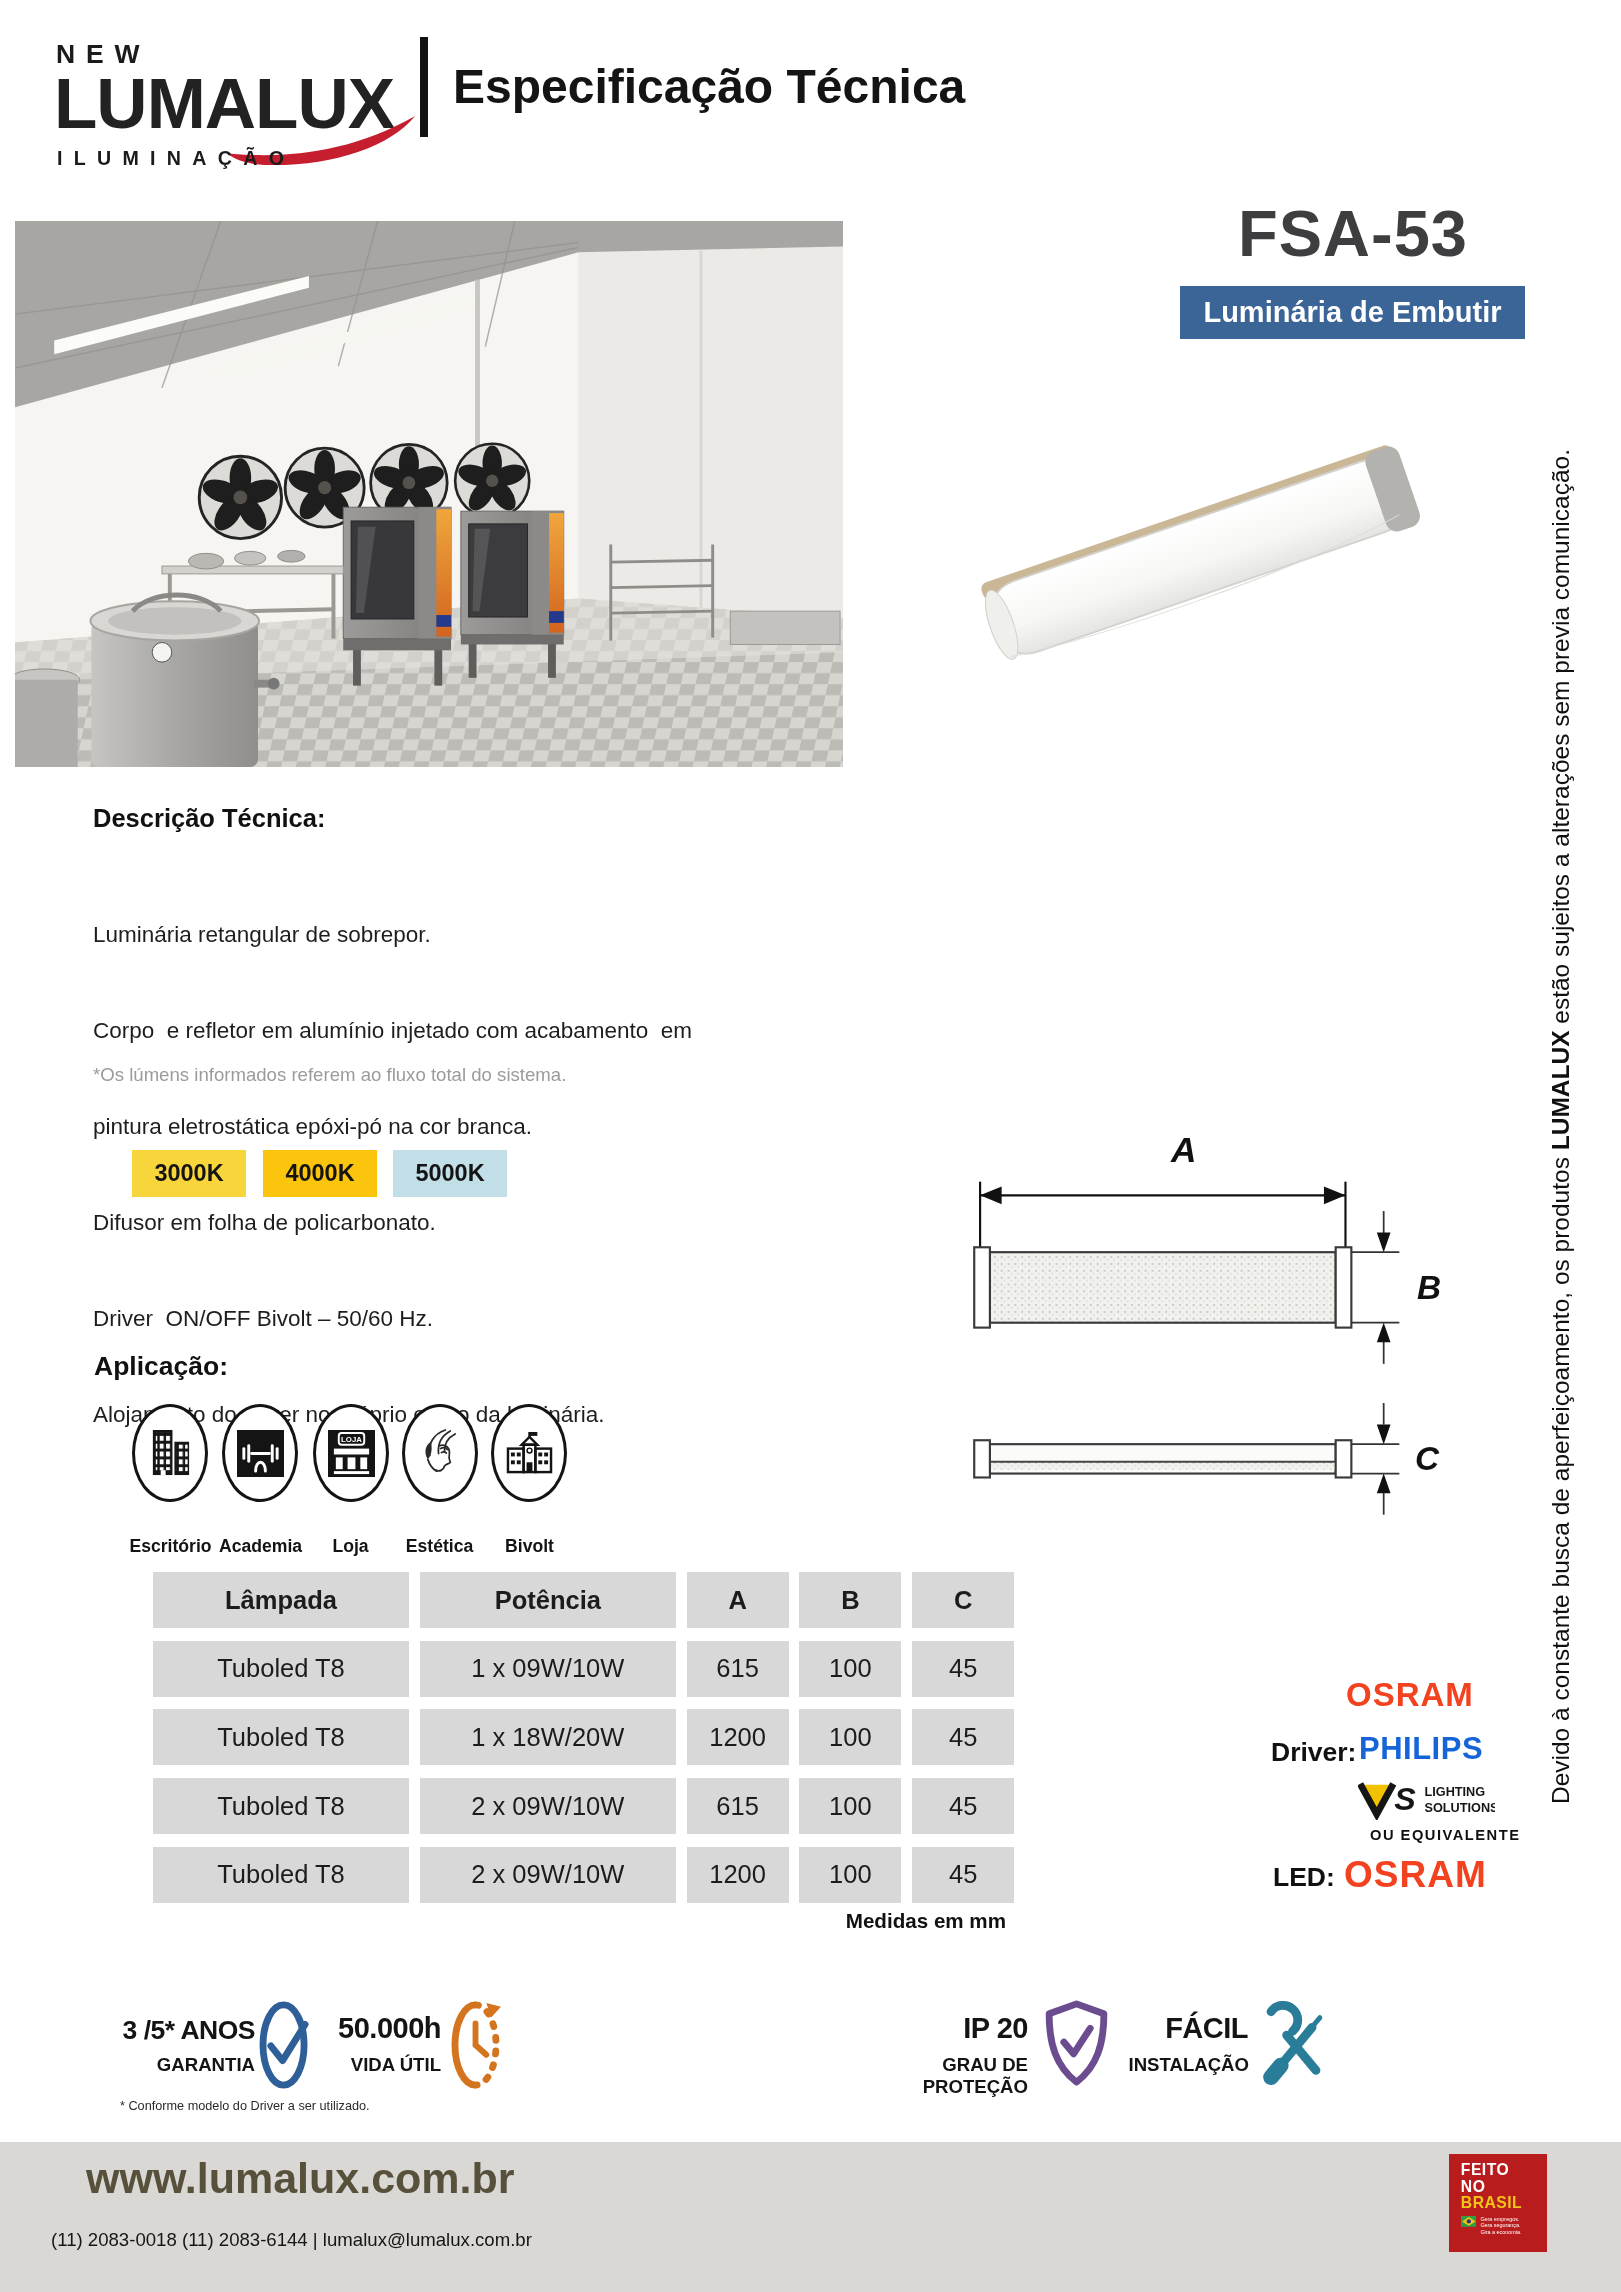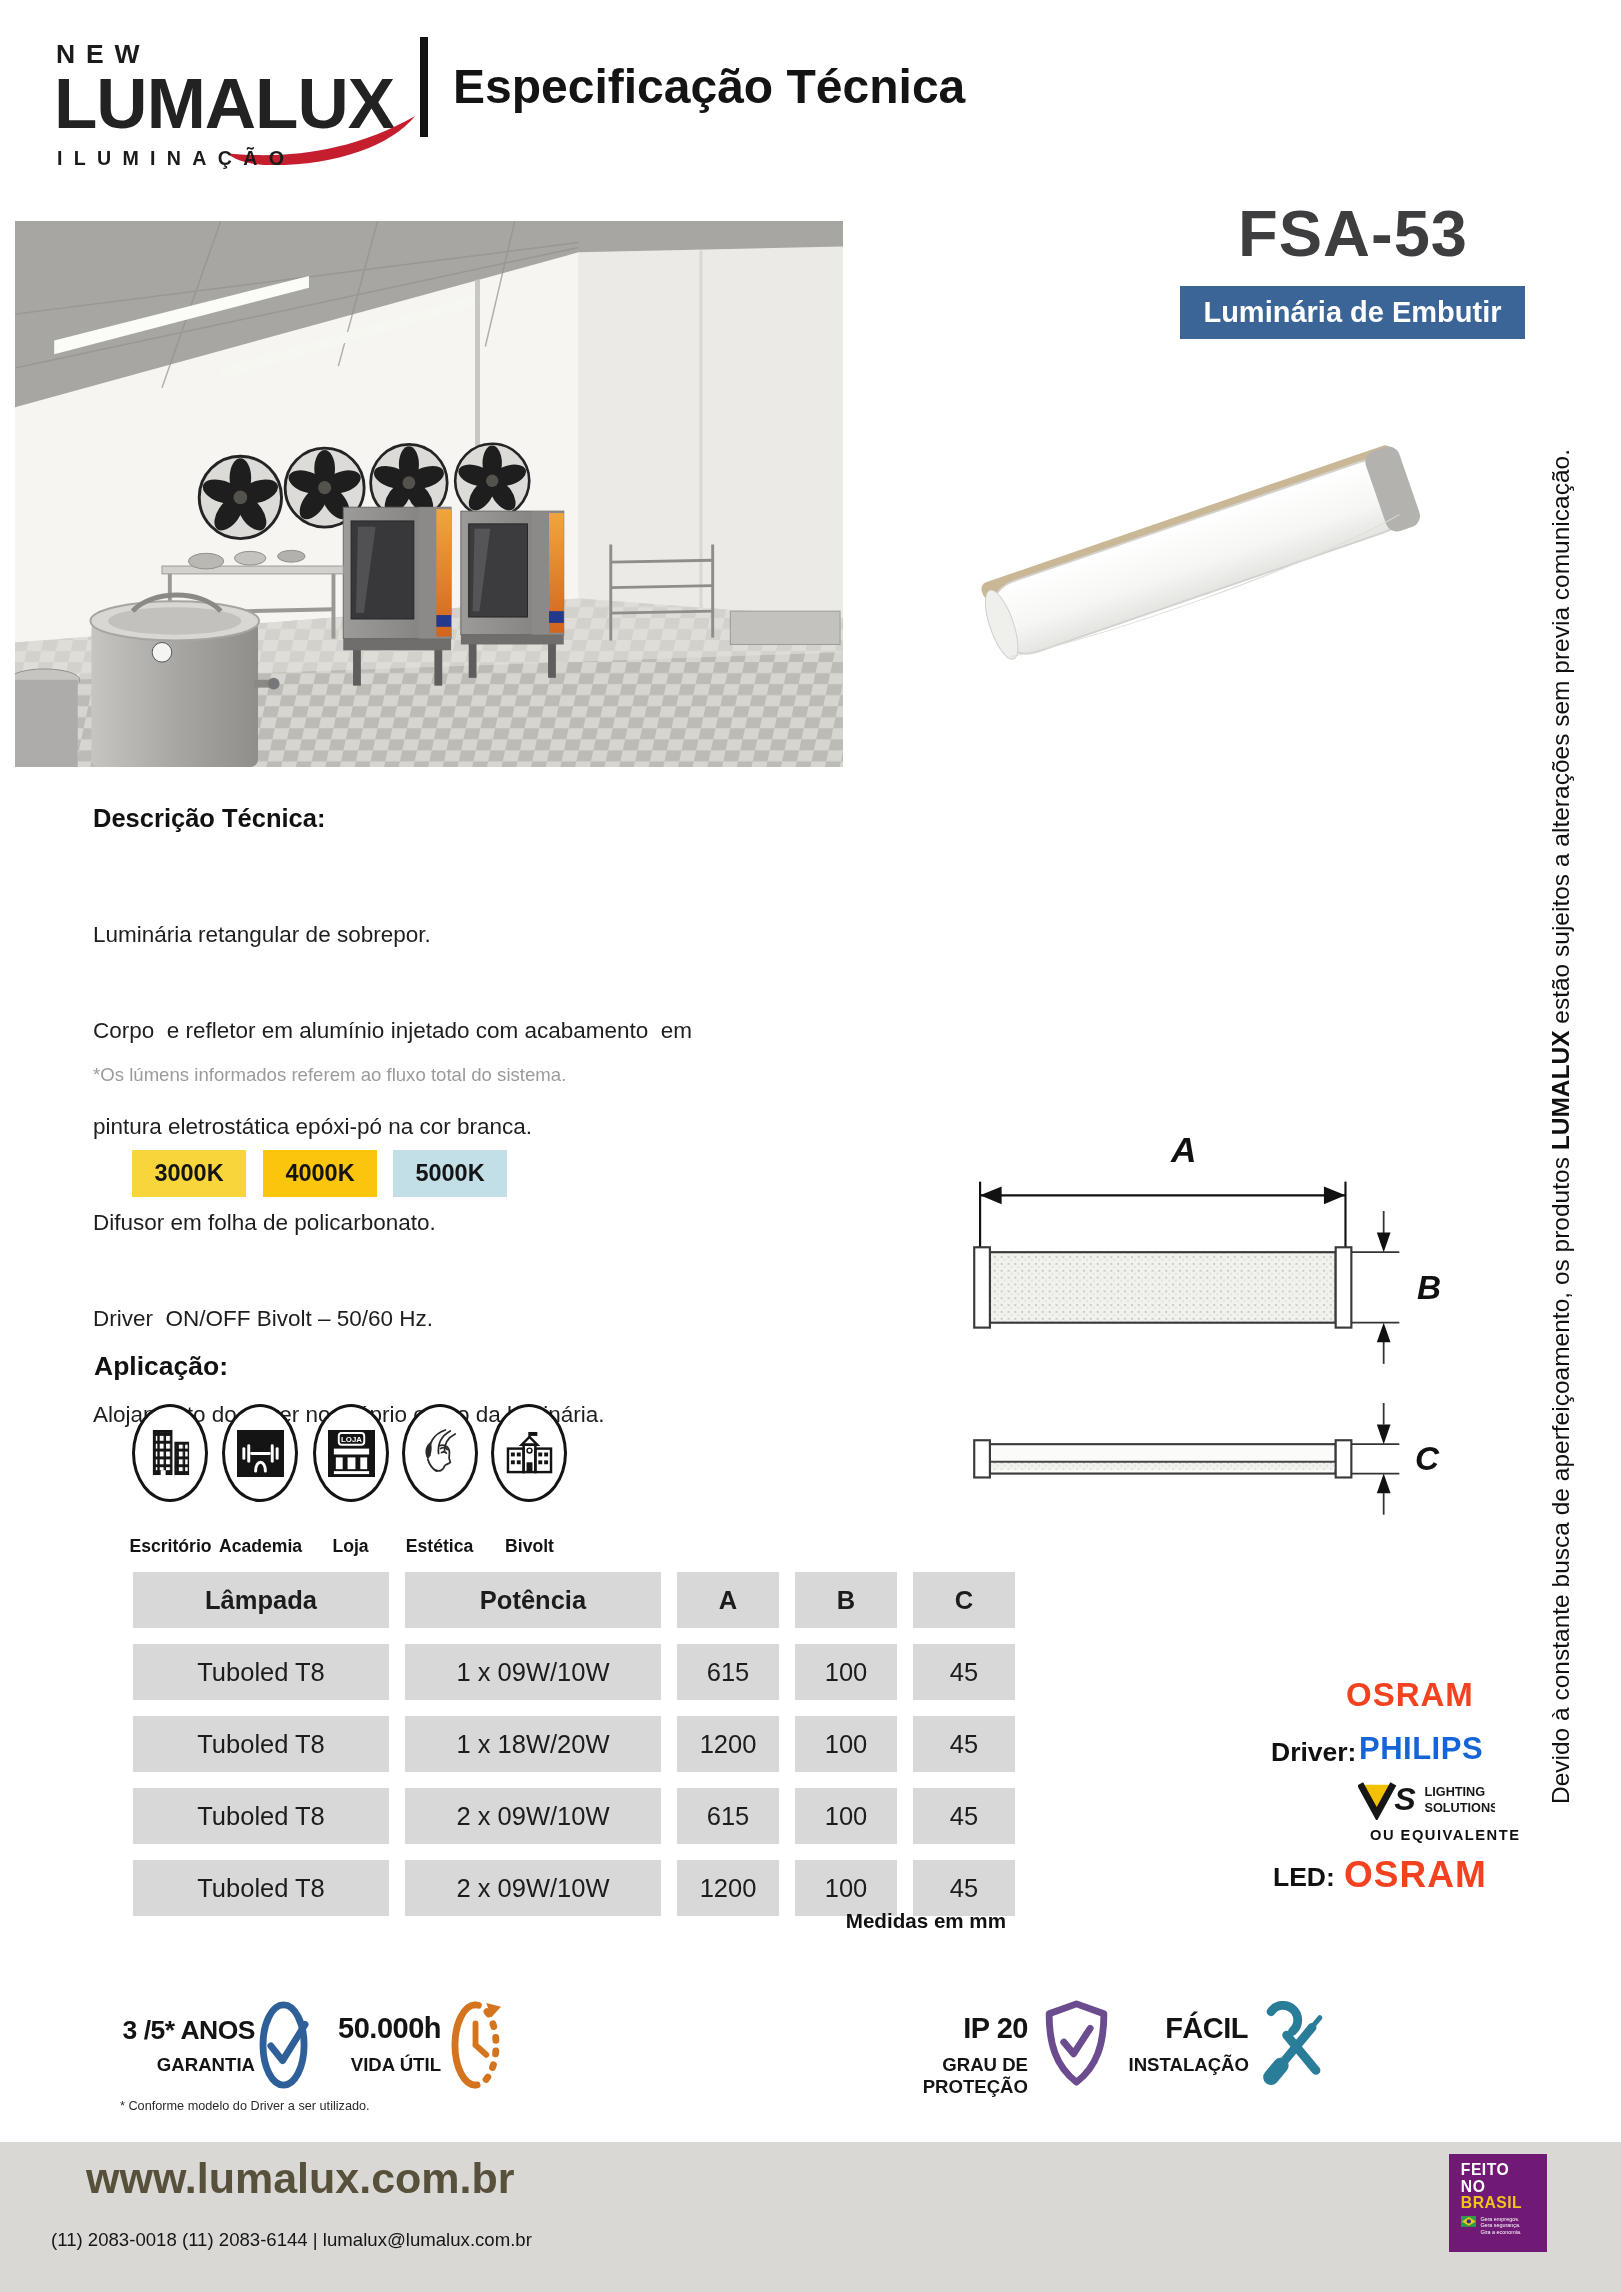--- a/index.html
+++ b/index.html
@@ -38,22 +38,22 @@
   .app-circle{top:1404px;width:76px;height:98px;border:3.9px solid #141414;border-radius:50%;
         display:flex;align-items:center;justify-content:center;background:#fff;box-sizing:border-box;}
   .app-label{top:1536px;width:127px;text-align:center;font-size:17.6px;font-weight:700;color:#141414;}
   #app-c0{left:132px;} #app-c1{left:222px;} #app-c2{left:313px;} #app-c3{left:402px;} #app-c4{left:491px;}
   #app-l0{left:107px;} #app-l1{left:197px;} #app-l2{left:287px;} #app-l3{left:376px;} #app-l4{left:466px;}
 
   
   #diagram{left:931px;top:1117px;width:539px;height:431px;}
 
   
-  #spec-table{left:133px;top:1572px;display:grid;grid-template-columns:256px 256px 102px 102px 102px;
-        grid-auto-rows:56px;column-gap:10.8px;row-gap:12.7px;position:absolute;gap:16px;}
+  #spec-table{left:153px;top:1572px;display:grid;grid-template-columns:256px 256px 102px 102px 102px;
+        grid-auto-rows:56px;column-gap:10.8px;row-gap:12.7px;position:absolute;}
   .cell{background:#D8D8D8;display:flex;align-items:center;justify-content:center;
         font-size:25.5px;color:#1c1c1c;}
   .cell.h{font-weight:700;}
   #table-note{left:810px;top:1909px;width:196px;text-align:right;font-size:20.6px;font-weight:600;color:#111;}
 
   
   #brand-osram1{left:1346px;top:1676px;font-size:33px;font-weight:900;letter-spacing:1px;}
   #driver-label{left:1271px;top:1737px;font-size:26.5px;font-weight:800;color:#111;}
   #brand-philips{left:1359px;top:1731px;font-size:31px;font-weight:800;letter-spacing:0.5px;}
   #vs-logo{left:1358px;top:1779px;width:137px;height:41px;}
@@ -465,21 +465,21 @@
       </g>
     </svg>
   </span>
 
   <div class="abs" id="feat-note">* Conforme modelo do Driver a ser utilizado.</div>
 
   <div class="abs" id="footer"></div>
   <div class="abs" id="site" style="color: rgb(87, 80, 58);">www.lumalux.com.br</div>
   <div class="abs" id="contact">(11) 2083-0018 (11) 2083-6144 |  lumalux@lumalux.com.br</div>
 
-  <div class="abs" id="made-in" style="background-color: #701a75;">
+  <div class="abs" id="made-in" style="background-color: #b91c1c;">
     <div class="mi-line">FEITO</div>
     <div class="mi-line">NO</div>
     <div class="mi-line" style="color: rgb(240, 196, 25);">BRASIL</div>
     <div id="mi-tag">
       <svg width="15.7" height="10.8" viewBox="0 0 16 11">
         <rect width="16" height="11" fill="#2E9E45"></rect>
         <polygon points="8,1 15,5.5 8,10 1,5.5" fill="#F0C419"></polygon>
         <circle cx="8" cy="5.5" r="2.2" fill="#27348B"></circle>
       </svg>
       <div>

